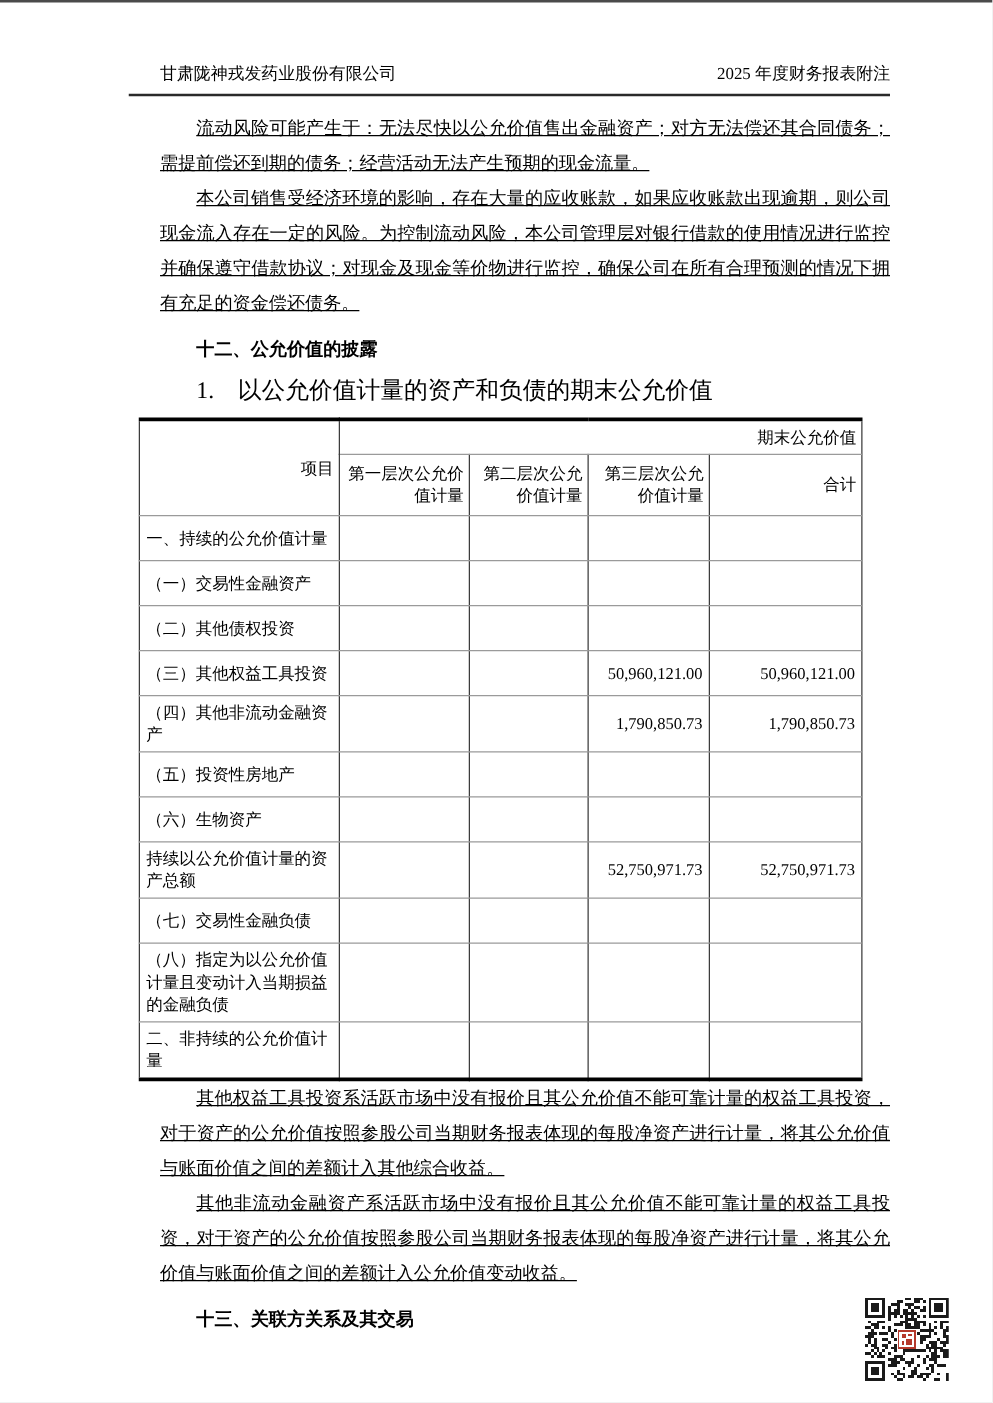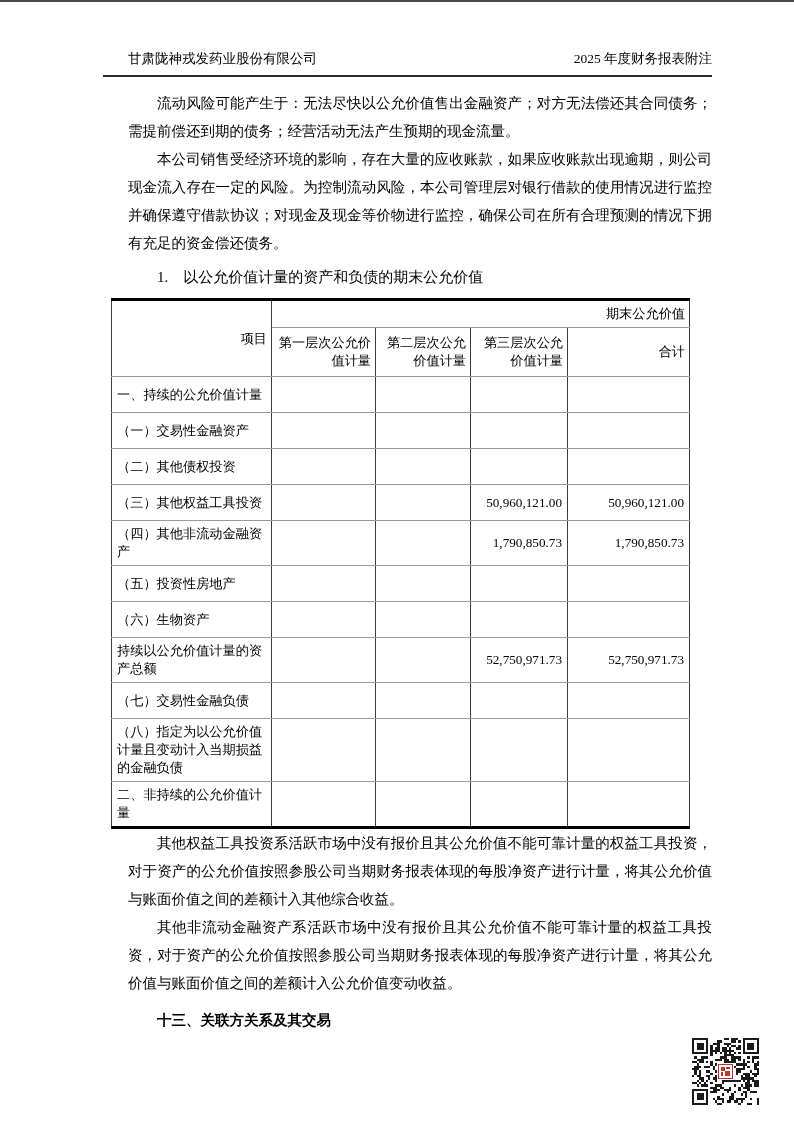--- a/index.html
+++ b/index.html
@@ -33,32 +33,33 @@
     border-bottom:2px solid #2a2a2a;
     margin:7px 0 0 0;
   }
   
   .body-p{
     margin:0 0 0 25px;
     font-size:14.5px;
     line-height:28px;
     text-align:justify;
     text-indent:29px;
+    text-decoration:underline;
   }
   .p-first{margin-top:12px;}
   .sec-heading{
     margin:10px 0 0 54px;
     font-family:"Liberation Sans","DejaVu Sans",sans-serif;
     font-size:14.5px;
     font-weight:700;
     line-height:26px;
   }
   .list-item{
     margin:6px 0 0 54px;
-    font-size:15px;
+    font-size:19px;
     line-height:28px;
   }
   .item2-p{
     margin:4px 0 0 0;
     font-size:14.5px;
     line-height:28px;
     text-align:justify;
     text-indent:47px;
   }
   
@@ -125,20 +126,21 @@
 
     <div class="page-header">
       <span class="company">甘肃陇神戎发药业股份有限公司</span>
       <span class="doc-title">2025 年度财务报表附注</span>
     </div>
     <div class="header-rule"></div>
 
     <p class="body-p p-first">流动风险可能产生于：无法尽快以公允价值售出金融资产；对方无法偿还其合同债务；需提前偿还到期的债务；经营活动无法产生预期的现金流量。</p>
     <p class="body-p">本公司销售受经济环境的影响，存在大量的应收账款，如果应收账款出现逾期，则公司现金流入存在一定的风险。为控制流动风险，本公司管理层对银行借款的使用情况进行监控并确保遵守借款协议；对现金及现金等价物进行监控，确保公司在所有合理预测的情况下拥有充足的资金偿还债务。</p>
 
+    <h3 class="sec-heading">十二、公允价值的披露</h3>
     <p class="list-item">1.　以公允价值计量的资产和负债的期末公允价值</p>
 
     <table class="fv">
       <colgroup>
         <col style="width:160px">
         <col style="width:104px">
         <col style="width:95px">
         <col style="width:97px">
         <col style="width:122px">
       </colgroup>

